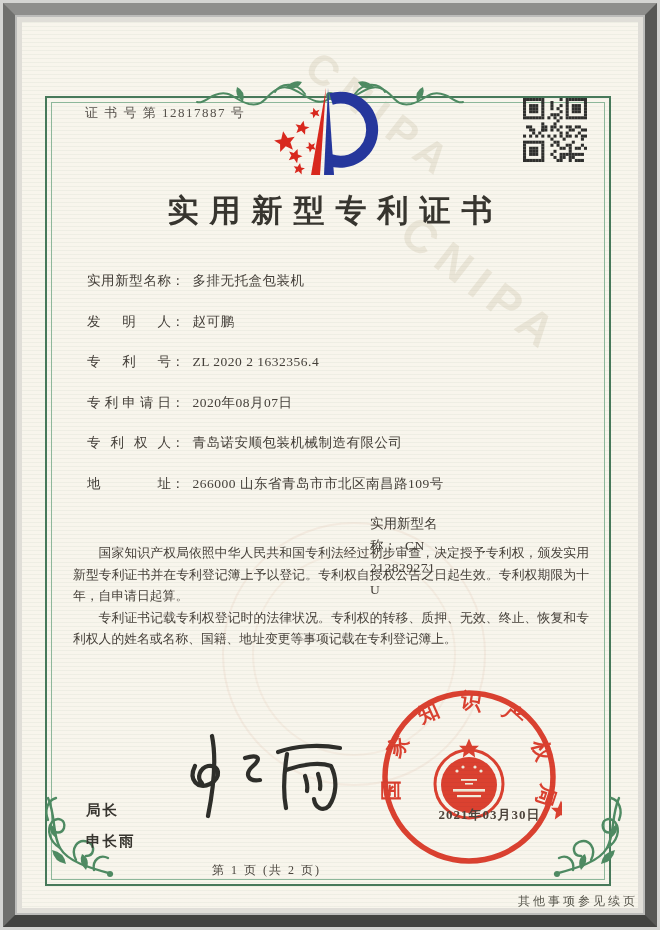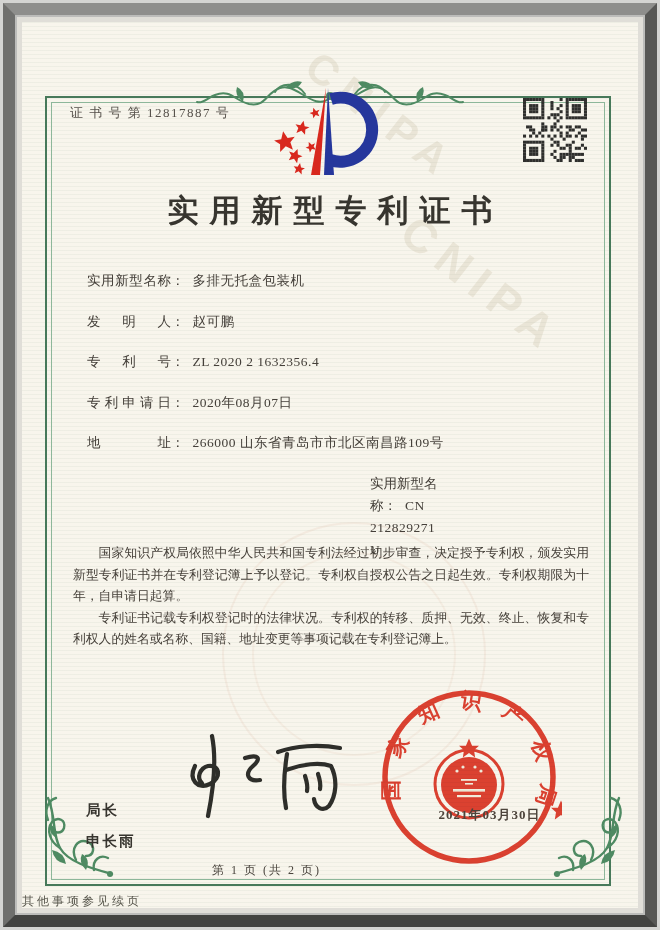--- a/index.html
+++ b/index.html
@@ -30,21 +30,21 @@
   .watermark{position:absolute;font-family:"Liberation Sans","DejaVu Sans",sans-serif;
     font-weight:bold;color:rgba(186,174,140,0.22);letter-spacing:10px;pointer-events:none;}
   .wm1{left:270px;top:70px;font-size:42px;transform:rotate(38deg);}
   .wm2{left:365px;top:235px;font-size:46px;transform:rotate(38deg);}
 
   .orn-top{position:absolute;left:163px;top:52px;}
   .orn-corner{position:absolute;top:768px;}
   .orn-left{left:20px;}
   .orn-right{left:523px;transform:scaleX(-1);}
 
-  .cert-no{position:absolute;left:48px;top:82px;font-size:13px;color:#55504a;letter-spacing:1.5px;}
+  .cert-no{position:absolute;left:63px;top:82px;font-size:13px;color:#55504a;letter-spacing:1.5px;}
 
   .logo{position:absolute;left:246px;top:62px;}
   .qr{position:absolute;left:501px;top:76px;}
 
   .title{position:absolute;left:0;top:168px;width:616px;text-align:center;
     font-size:31px;font-weight:bold;color:#37352f;letter-spacing:11px;text-indent:11px;}
 
   .fields{position:absolute;left:53px;top:248px;font-size:13.5px;color:#45403a;}
   .field-row{height:40.5px;line-height:22px;}
   .flabel{display:inline-block;width:84px;text-align:justify;text-align-last:justify;margin-left:12px;}
@@ -60,21 +60,21 @@
   .director{position:absolute;left:64px;top:773px;font-size:14.5px;font-weight:bold;
     color:#37352f;line-height:31px;letter-spacing:2px;}
   .signature{position:absolute;left:128px;top:706px;}
 
   .seal{position:absolute;left:355px;top:663px;mix-blend-mode:multiply;}
   .seal-date{position:absolute;left:365px;top:784px;width:205px;text-align:center;
     font-size:13px;font-weight:bold;color:#4c443b;letter-spacing:1px;z-index:5;}
 
   .page-info{position:absolute;left:0;top:840px;width:489px;text-align:center;
     font-size:12px;color:#4a453e;letter-spacing:2px;}
-  .footer-note{position:absolute;left:0;top:871px;width:616px;text-align:left;
+  .footer-note{position:absolute;left:0;top:871px;width:616px;text-align:right;
     font-size:12px;color:#57564c;letter-spacing:3px;}
 </style>
 </head>
 <body>
 
 <div class="stage">
   <div class="frame-outer"></div>
   <div class="frame-band"></div>
   <div class="frame-line"></div>
   <div class="frame-mat"></div>
@@ -358,20 +358,23 @@
       <div class="field-row">
         <span class="flabel">发　明　人</span><span class="fcolon">：</span><span class="fvalue">赵可鹏</span>
       </div>
       <div class="field-row">
         <span class="flabel">专　利　号</span><span class="fcolon">：</span><span class="fvalue">ZL 2020 2 1632356.4</span>
       </div>
       <div class="field-row">
         <span class="flabel">专利申请日</span><span class="fcolon">：</span><span class="fvalue">2020年08月07日</span>
       </div>
       <div class="field-row">
+        <span class="flabel">专 利 权 人</span><span class="fcolon">：</span><span class="fvalue">青岛诺安顺包装机械制造有限公司</span>
+      </div>
+      <div class="field-row">
         <span class="flabel">地　　　址</span><span class="fcolon">：</span><span class="fvalue">266000 山东省青岛市市北区南昌路109号</span>
       </div>
       <div class="field-row grant-row">
         <span class="grant-no"><span>实用新型名称</span><span class="fcolon">：</span><span class="fvalue">CN 212829271 U</span></span>
       </div>
     </div>
 
     <div class="paragraphs">
       <p>国家知识产权局依照中华人民共和国专利法经过初步审查，决定授予专利权，颁发实用新型专利证书并在专利登记簿上予以登记。专利权自授权公告之日起生效。专利权期限为十年，自申请日起算。</p>
       <p>专利证书记载专利权登记时的法律状况。专利权的转移、质押、无效、终止、恢复和专利权人的姓名或名称、国籍、地址变更等事项记载在专利登记簿上。</p>

